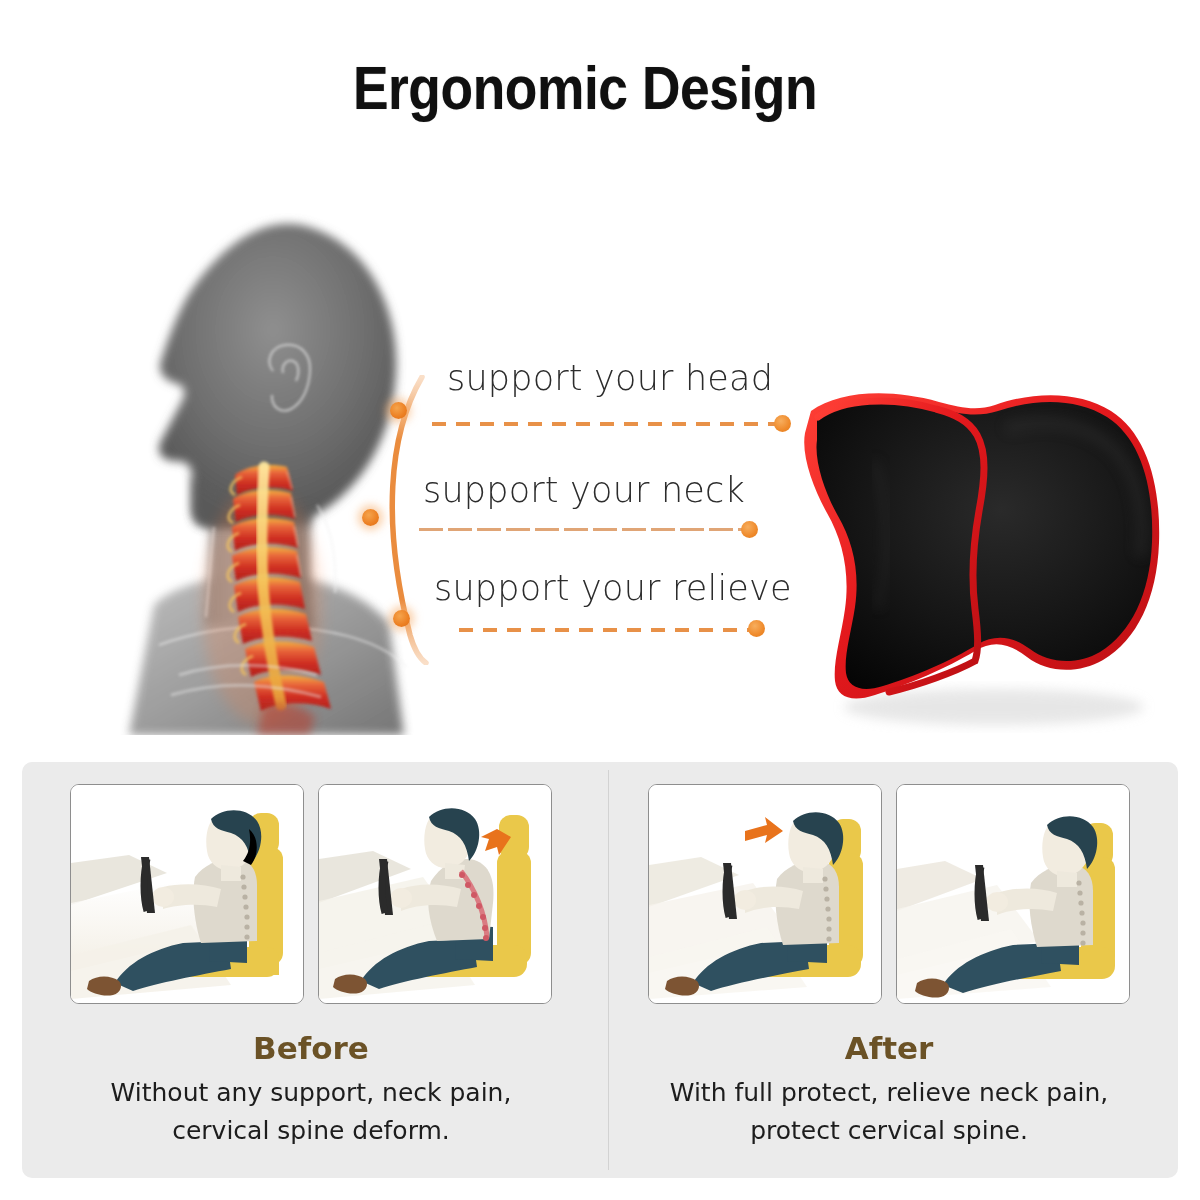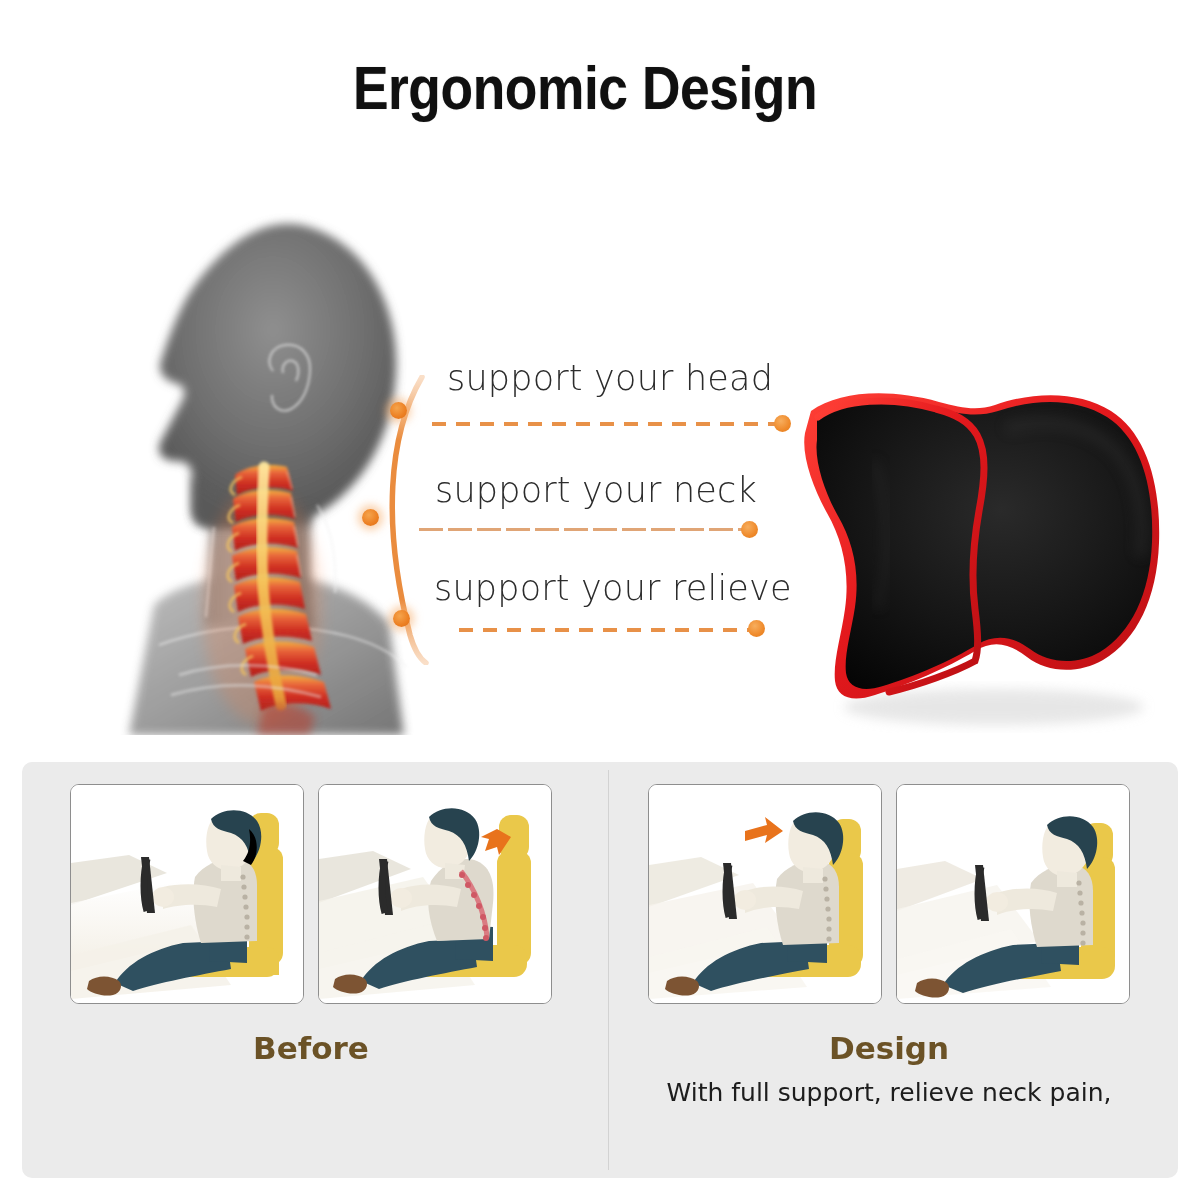--- a/index.html
+++ b/index.html
@@ -326,21 +326,21 @@
   </div>
 
   <div class="callout">
     <div class="callout-label" style="left:443px; top:208px;">support your head</div>
     <div class="callout-dash" style="left:428px; top:272px; width:348px;"></div>
     <div class="callout-dot-left" style="left:386px; top:252px;"></div>
     <div class="callout-dot-right" style="left:770px; top:265px;"></div>
   </div>
 
   <div class="callout">
-    <div class="callout-label" style="left:419px; top:320px;margin-left:12px;">support your neck</div>
+    <div class="callout-label" style="left:419px; top:320px;">support your neck</div>
     <div class="callout-dash fine" style="left:415px; top:378px; width:325px;"></div>
     <div class="callout-dot-left" style="left:358px; top:359px;"></div>
     <div class="callout-dot-right" style="left:737px; top:371px;"></div>
   </div>
 
   <div class="callout">
     <div class="callout-label" style="left:430px; top:418px;">support your relieve</div>
     <div class="callout-dash" style="left:455px; top:478px; width:295px;"></div>
     <div class="callout-dot-left" style="left:389px; top:460px;"></div>
     <div class="callout-dot-right" style="left:744px; top:470px;"></div>
@@ -502,20 +502,24 @@
               <circle cx="166" cy="143" r="3"></circle>
             <circle cx="167" cy="153" r="3"></circle>
           </g>
 
           <path d="M178,44 L162,52 L170,54 L166,66 L178,62 L180,70 L192,52 Z" fill="#e8731c"></path>
         </svg>
       </div>
     </div>
 
     <div class="compare-heading">Before</div>
+    <div class="compare-desc">
+      <span>Without any support, neck pain,</span>
+      <span>cervical spine deform.</span>
+    </div>
   </div>
 
   <div class="compare-half" id="half-after">
     <div class="thumb-row">
 
       <div class="thumb">
         <svg width="232" height="218" viewBox="0 0 232 218">
           <rect x="0" y="0" width="232" height="218" fill="#ffffff"></rect>
           <path d="M0,80 L52,72 L90,90 L0,122 Z" fill="#ebe7dd" opacity="0.85"></path>
           <path d="M0,120 L104,98 L146,154 L0,188 Z" fill="#f6f3ec" opacity="0.8"></path>
@@ -604,18 +608,19 @@
             <circle cx="184" cy="118" r="2.6"></circle>
               <circle cx="185" cy="128" r="2.6"></circle>
             <circle cx="186" cy="138" r="2.6"></circle>
               <circle cx="186" cy="148" r="2.6"></circle>
             <circle cx="186" cy="158" r="2.6"></circle>
           </g>
         </svg>
       </div>
     </div>
 
-    <div class="compare-heading">Design</div>
+    <div class="compare-heading">After</div>
     <div class="compare-desc">
-      <span>With full support, relieve neck pain,</span>
+      <span>With full protect, relieve neck pain,</span>
+      <span>protect cervical spine.</span>
     </div>
   </div>
 </div>
 
 </body></html>

